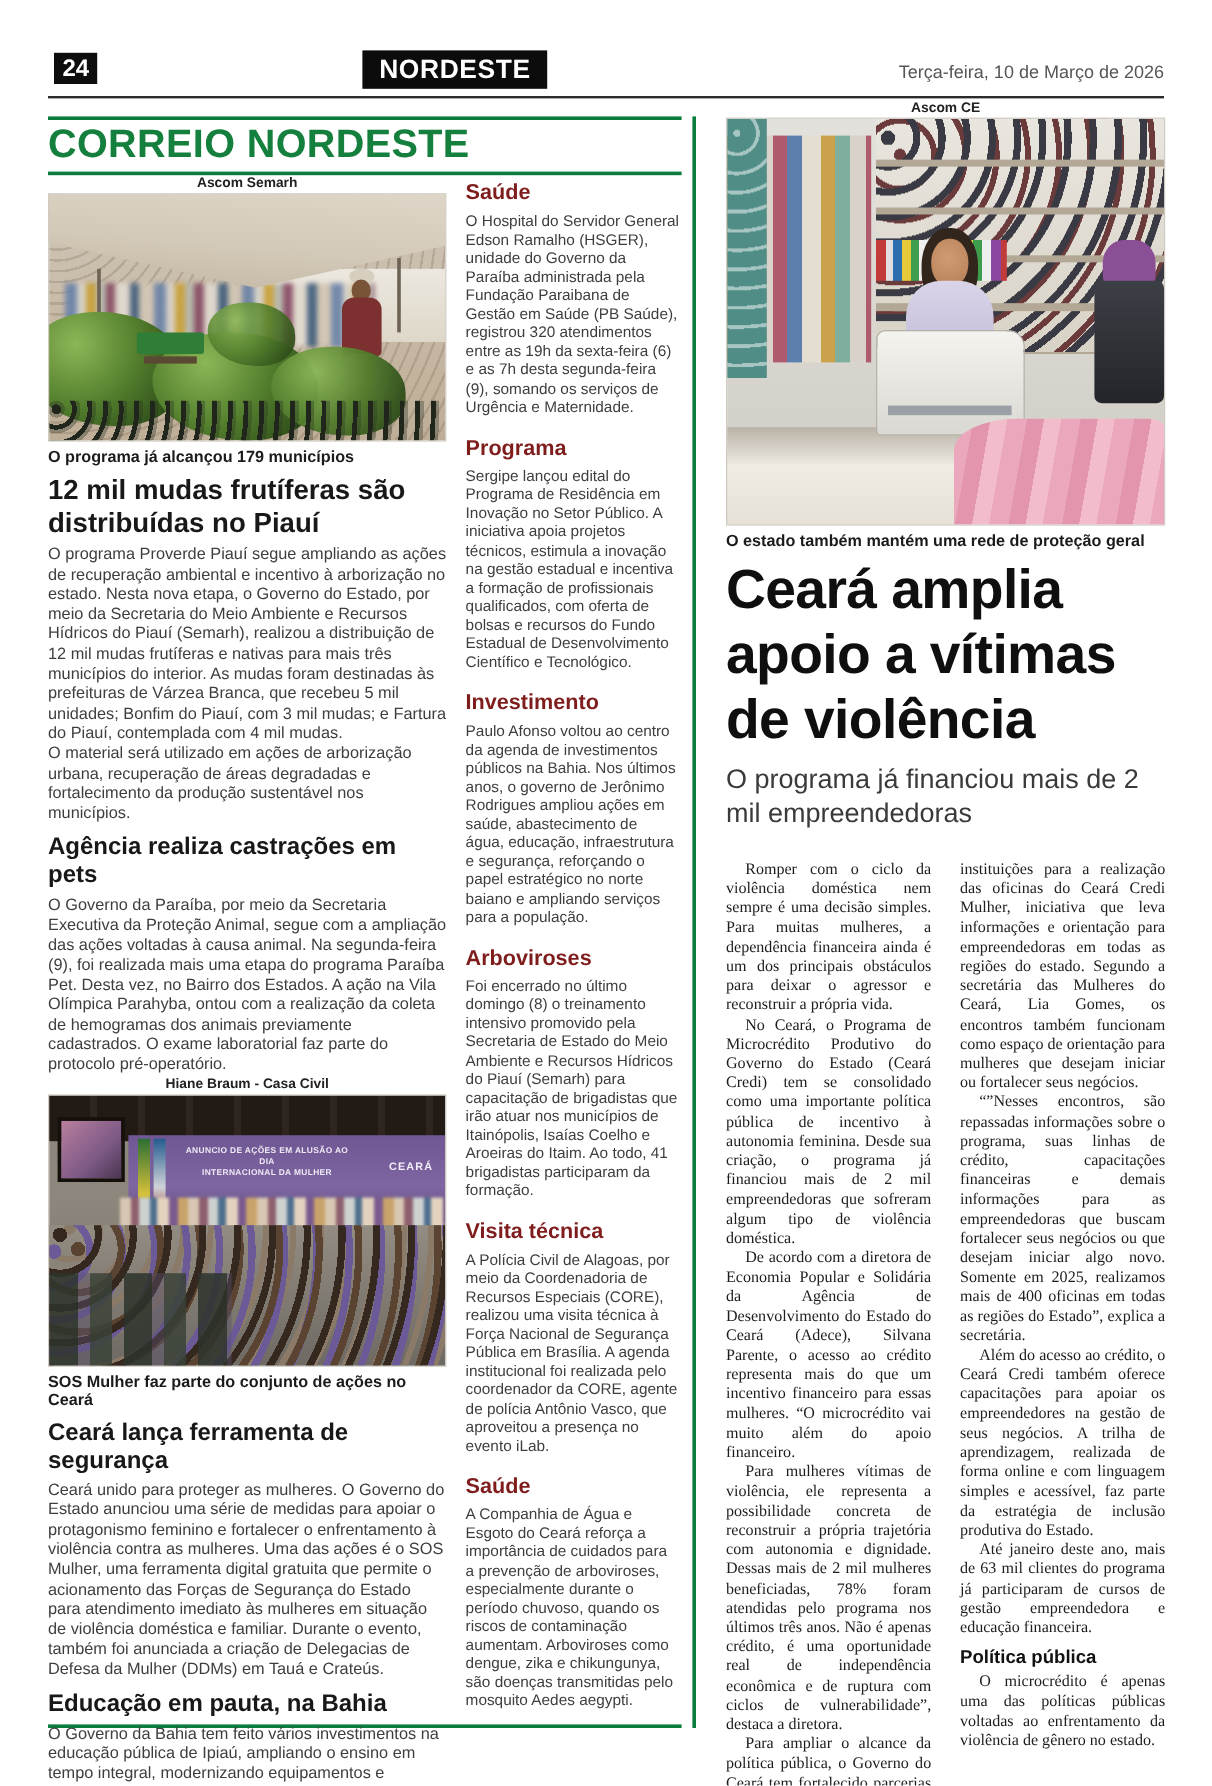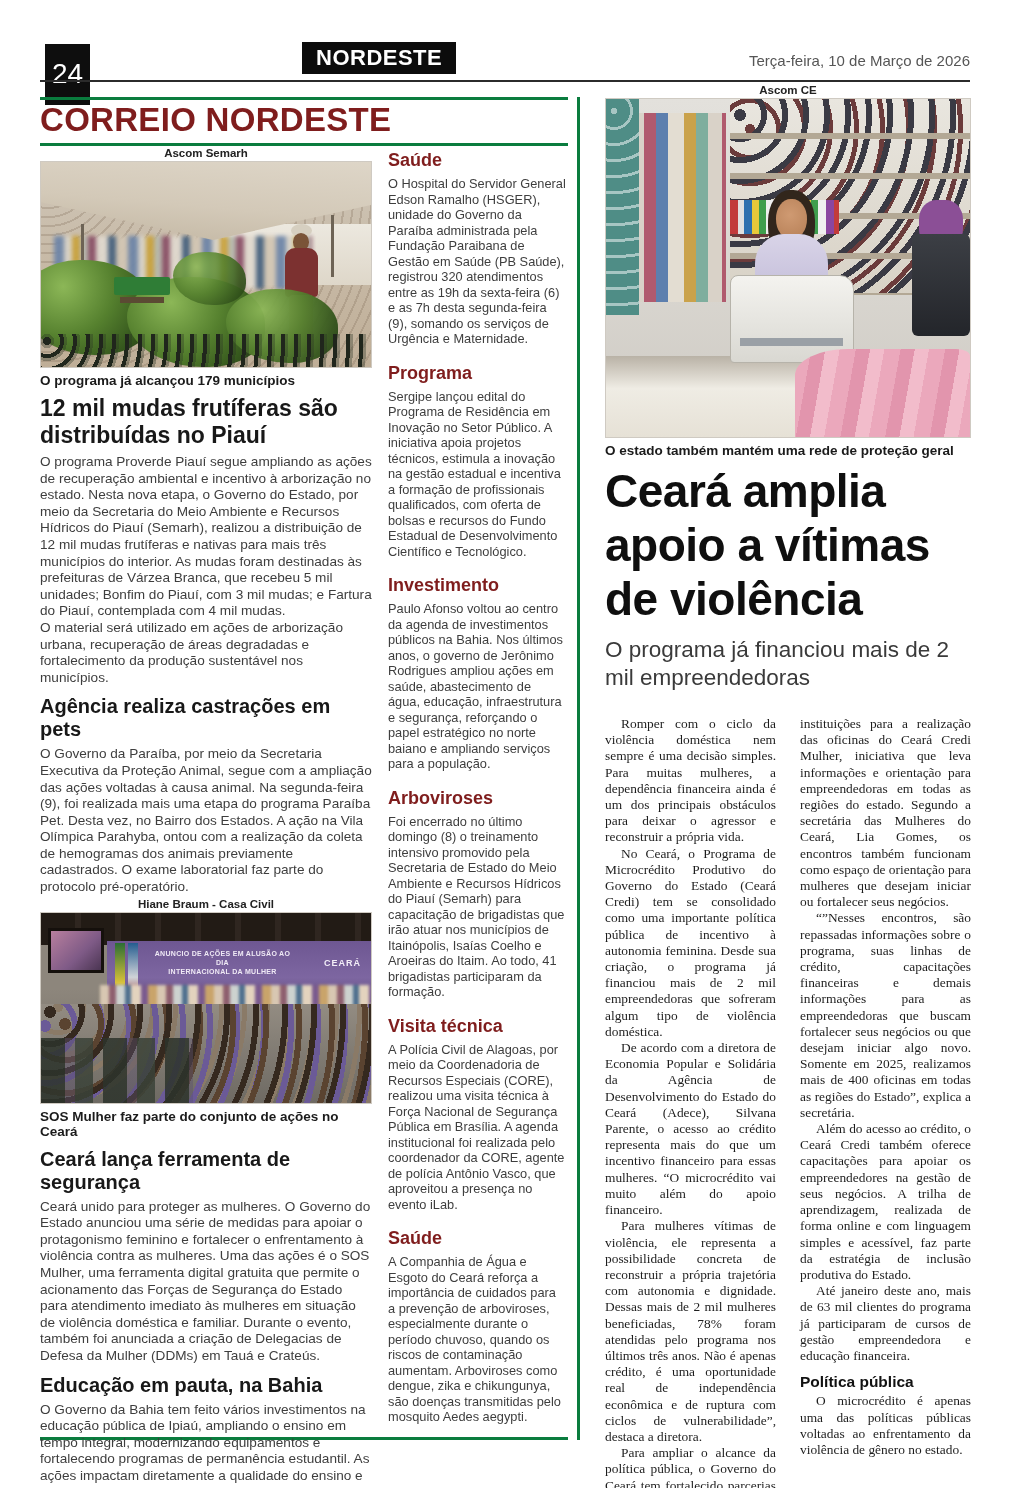--- a/index.html
+++ b/index.html
@@ -1,34 +1,34 @@
 <!DOCTYPE html>
 <html lang="pt"><head>
 <meta charset="utf-8">
 <style>
   *{margin:0;padding:0;box-sizing:border-box}
   html,body{background:#ffffff}
   body{width:1010px;height:1488px;position:relative;font-family:"Liberation Sans",sans-serif;color:#222;overflow:hidden}
   .page{position:absolute;inset:0;background:#fff}
 
   
-  .pagenum{position:absolute;left:45px;top:44px;background:#0e0e0e;color:#fff;font-weight:normal;font-size:28px;padding:15px 7px;line-height:1.1}
+  .pagenum{position:absolute;left:45px;top:44px;background:#0e0e0e;color:#fff;font-weight:bold;font-size:20px;padding:2px 7px;line-height:1.1}
   .masthead{position:absolute;left:90px;top:41px;font-family:"Liberation Serif",serif;font-weight:bold;font-size:28px;color:#101010;letter-spacing:-1px}
   .sectionbox{position:absolute;left:302px;top:42px;background:#0c0c0c;color:#fff;font-weight:bold;font-size:22px;padding:3px 14px;letter-spacing:.5px}
   .dateline{position:absolute;right:40px;top:52px;font-size:15px;color:#565656}
   .headrule{position:absolute;left:40px;width:930px;top:80px;height:2px;background:#2b2b2b}
 
   
   .green{position:absolute;background:#0a7c3e}
   .gl-top{left:40px;top:97px;width:528px;height:3px}
   .gl-title{left:40px;top:143px;width:528px;height:3px}
   .gl-bottom{left:40px;top:1437px;width:528px;height:3px}
   .gl-vert{left:577px;top:97px;width:3px;height:1343px}
 
-  .nordeste-title{position:absolute;left:40px;top:101px;font-size:33px;font-weight:800;letter-spacing:.3px;color:#7f1d1d}
+  .nordeste-title{position:absolute;left:40px;top:101px;font-size:33px;font-weight:800;letter-spacing:.3px;color:#15803d}
 
   
   .col-left{position:absolute;left:40px;top:147px;width:332px}
   .col-mid{position:absolute;left:388px;top:150px;width:178px}
   .col-right{position:absolute;left:605px;top:84px;width:366px}
 
   .credit{font-size:11.5px;font-weight:bold;color:#222;text-align:center;margin-bottom:2px}
   .caption{font-weight:600;font-size:13.5px;color:#1b1b1b;margin-top:5px}
   .photo{position:relative;width:100%;overflow:hidden;border:1px solid #cfcac2;background:#ddd}
 
@@ -68,21 +68,21 @@
   .ph1-man .legs{position:absolute;left:26%;top:53%;width:46%;height:42%;background:#b59a70;border-radius:4px}
   .ph1-plant{position:absolute;border-radius:46% 54% 42% 58%;background:radial-gradient(circle at 32% 28%,#8cb757 0%,#55802e 45%,#2c4b18 85%)}
   .ph1-pa{left:-6%;top:48%;width:40%;height:46%}
   .ph1-pb{left:26%;top:56%;width:42%;height:44%}
   .ph1-pc{left:56%;top:62%;width:34%;height:36%;opacity:.95}
   .ph1-pd{left:40%;top:44%;width:22%;height:26%;opacity:.9}
   .ph1-bags{position:absolute;left:0;right:0;bottom:0;height:16%;background:repeating-radial-gradient(circle at 6px 7px,#20261c 0 4px,rgba(40,50,35,.35) 4px 7px,transparent 7px 13px)}
   .ph1-sign{position:absolute;left:22%;top:56%;width:17%;height:9%;background:#2f7d36;border-radius:2px;box-shadow:0 14px 0 -6px #5b4a33}
 
   
-  .ph2{height:192px;background:linear-gradient(180deg,#8d867c 40%,#6f6a62 100%)}
+  .ph2{height:227px;background:linear-gradient(180deg,#8d867c 40%,#6f6a62 100%)}
   .ph2-ceiling{position:absolute;left:0;top:0;width:100%;height:17%;background:repeating-linear-gradient(90deg,#221b15 0 34px,#2f2620 34px 40px)}
   .ph2-screen{position:absolute;left:2%;top:8%;width:17%;height:24%;background:linear-gradient(135deg,#b87f9e 0%,#7e5a86 60%,#4b3552 100%);border:3px solid #15100c}
   .ph2-banner{position:absolute;left:20%;top:15%;width:80%;height:32%;background:linear-gradient(180deg,#6e5792 0%,#7d66a1 60%,#66507f 100%)}
   .ph2-flagpole{position:absolute;left:22%;top:16%;width:8%;height:30%}
   .ph2-flagpole i{position:absolute;top:0;width:38%;height:100%;display:block}
   .ph2-flagpole i.f1{left:6%;background:linear-gradient(180deg,#2c6e34,#d9c23a 70%,#27427c)}
   .ph2-flagpole i.f2{left:54%;background:linear-gradient(180deg,#245c8f,#cfd3d8 60%,#9a3b37)}
   .ph2-bannertext{position:absolute;left:34%;top:19%;width:42%;color:#efe9f5;font-weight:bold;font-size:7px;line-height:9px;text-align:center;letter-spacing:.3px}
   .ph2-logo{position:absolute;right:3%;top:24%;color:#f3eef8;font-weight:800;font-size:9px;letter-spacing:1px}
   .ph2-stage{position:absolute;left:18%;top:38%;width:82%;height:14%;filter:blur(1.5px);background:

